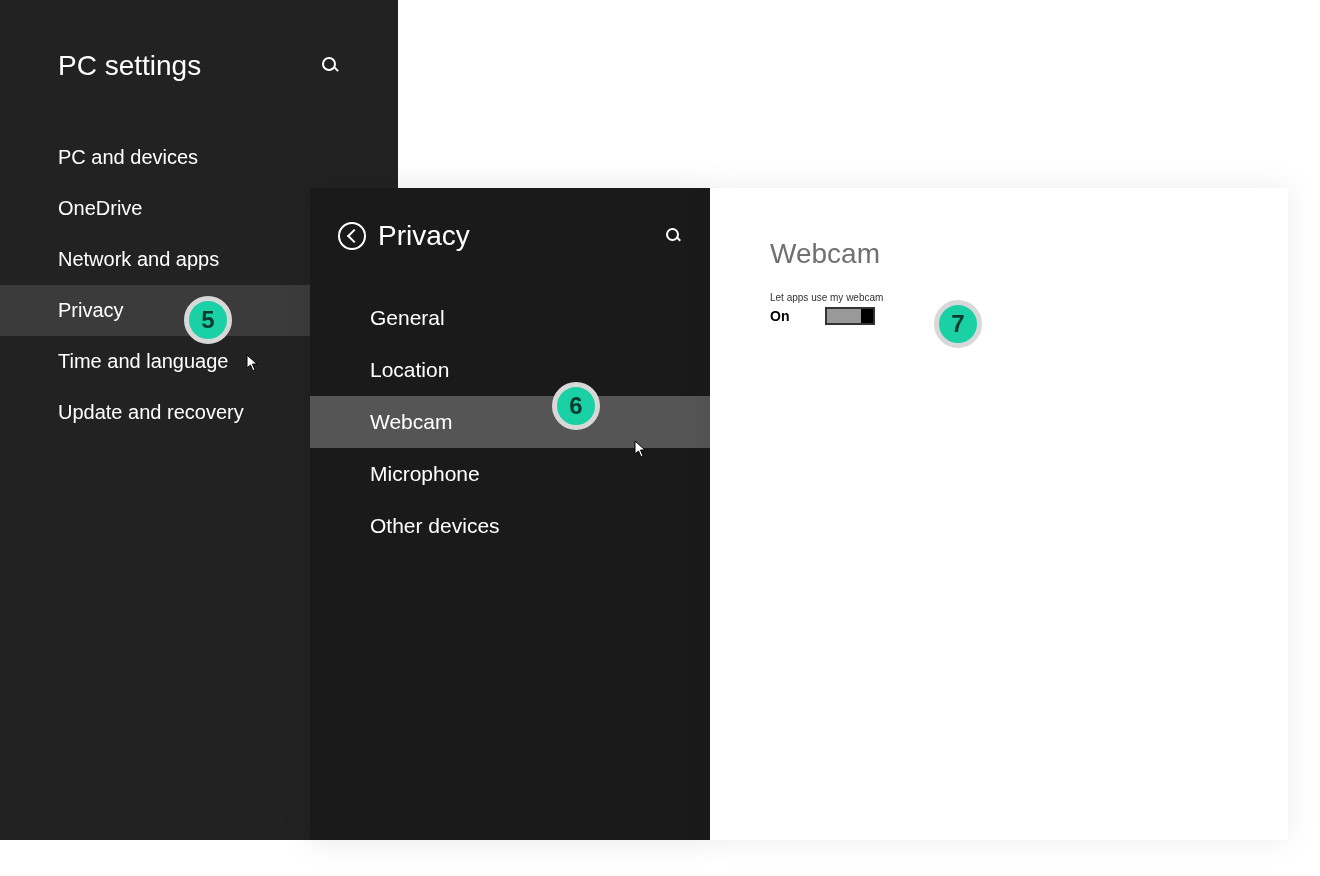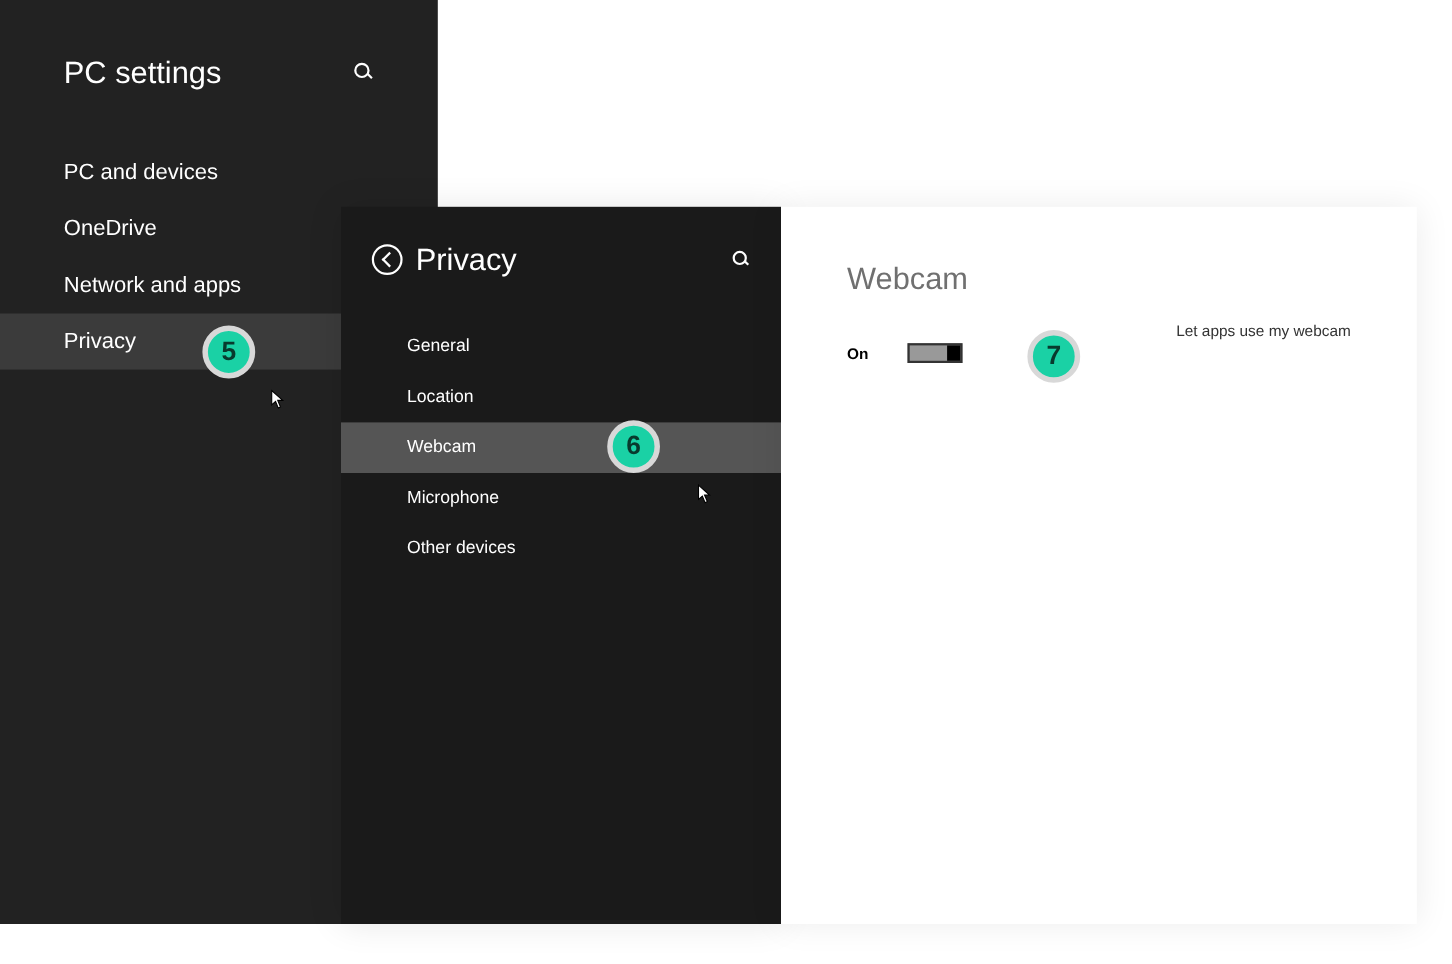--- a/index.html
+++ b/index.html
@@ -143,21 +143,21 @@
       top: 10px;
       left: 10px;
       transform: rotate(45deg);
     }
     .privacy-list {
       list-style: none;
       padding-top: 20px;
     }
     .privacy-item {
       padding: 14px 60px;
-      font-size: 16px;
+      font-size: 21px;
       color: #ffffff;
       cursor: pointer;
     }
     .privacy-item.selected {
       background: #555555;
     }
 
     
     .content-panel {
       position: absolute;
@@ -169,24 +169,23 @@
       box-shadow: 0 0 30px rgba(0,0,0,0.08);
       padding: 50px 60px;
     }
     .content-title {
       font-size: 28px;
       font-weight: 300;
       color: #707070;
       margin-bottom: 22px;
     }
     .setting-label {
-      font-size: 14px;
+      font-size: 10px;
       color: #333333;
       margin-bottom: 4px;
-      text-align: right;
     }
     .toggle-row {
       display: flex;
       align-items: center;
       gap: 36px;
     }
     .toggle-state {
       font-size: 14px;
       font-weight: 600;
       color: #000000;
@@ -236,20 +235,22 @@
 <div class="sidebar-left">
   <div class="sidebar-header">
     <div class="sidebar-title">PC settings</div>
     <div class="search-icon"></div>
   </div>
   <ul class="nav-list">
     <li class="nav-item">PC and devices</li>
     <li class="nav-item">OneDrive</li>
     <li class="nav-item">Network and apps</li>
     <li class="nav-item selected">Privacy</li>
+    <li class="nav-item">Time and language</li>
+    <li class="nav-item">Update and recovery</li>
   </ul>
 </div>
 
 <div class="panel-privacy">
   <div class="privacy-header">
     <div class="privacy-header-left">
       <div class="back-icon">
         <div class="back-arrow"></div>
       </div>
       <div class="privacy-title">Privacy</div>

